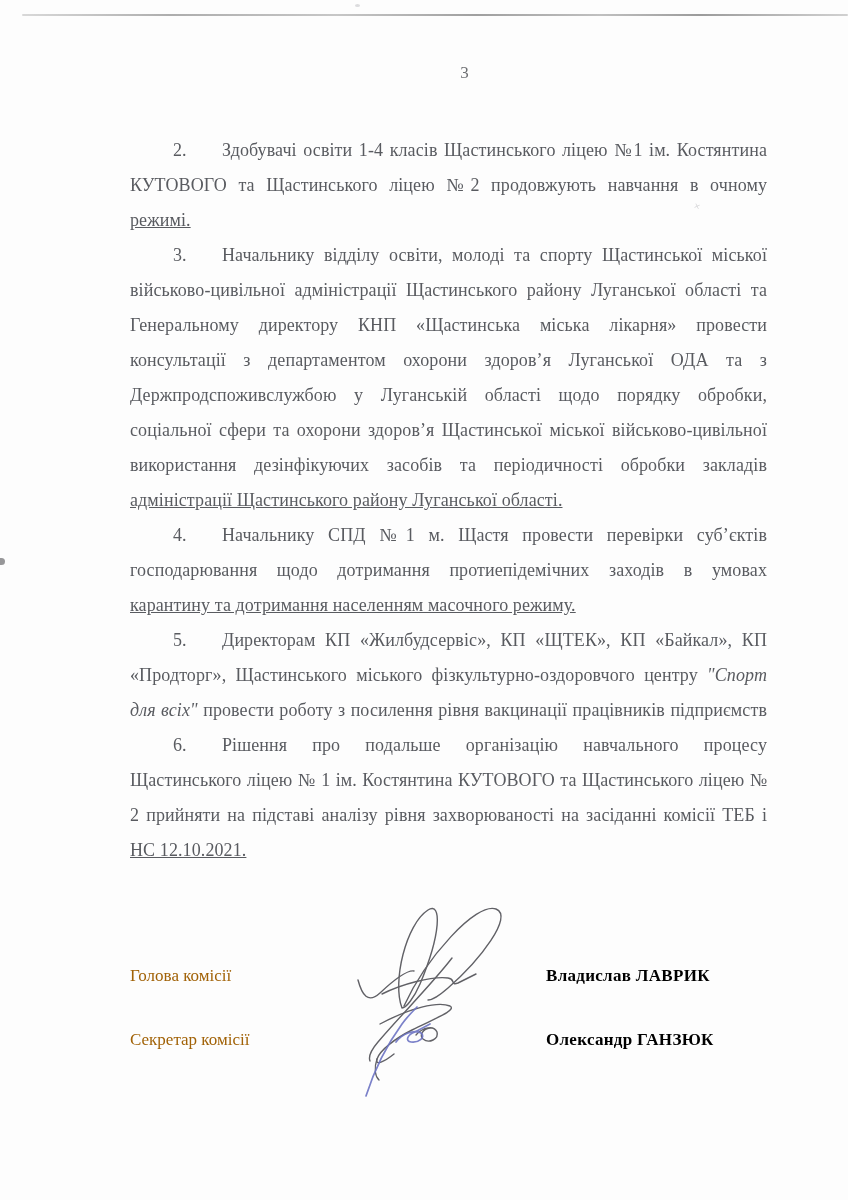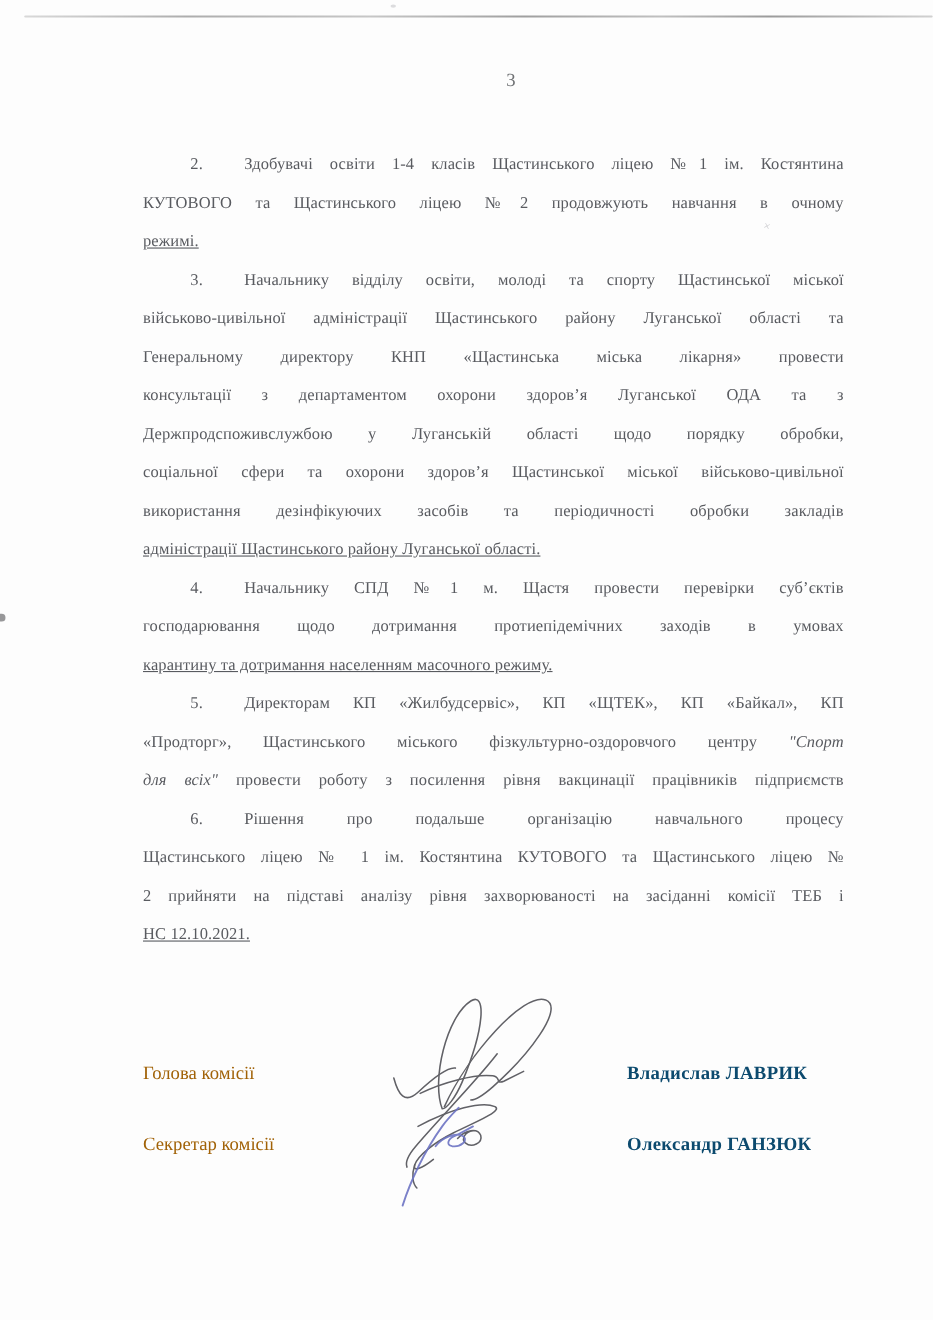--- a/index.html
+++ b/index.html
@@ -32,40 +32,40 @@
 
   .page-number{
     position:absolute;top:63px;left:130px;width:637px;
     padding-left:32px;box-sizing:border-box;
     text-align:center;font-size:17px;color:#6f7174;
   }
 
   
   .body-text{
     position:absolute;left:130px;top:133px;width:637px;
-    font-size:15px;line-height:35px;color:#595b60;
+    font-size:18px;line-height:35px;color:#595b60;
     letter-spacing:.1px;
   }
   .tl{
     height:35px;overflow:hidden;
     text-align:justify;text-align-last:justify;
   }
   .tl-last{text-align-last:left;text-decoration:underline;}
   .pnum{
     display:inline-block;width:92px;padding-left:43px;
     box-sizing:border-box;text-align:left;
   }
   .ital{font-style:italic;}
 
   
   .sig-row{position:absolute;left:130px;width:637px;font-size:17px;}
   .sig-row-1{top:966px;}
   .sig-row-2{top:1030px;}
   .sig-role{position:absolute;left:0;color:#a16207;}
-  .sig-name{position:absolute;left:440px;font-weight:bold;color:#0c4a6e;letter-spacing:.3px;}
+  .sig-name{position:absolute;left:416px;font-weight:bold;color:#000000;letter-spacing:.3px;}
 
   .signature-svg{position:absolute;left:344px;top:896px;}
 </style>
 </head>
 <body>
 
 <div class="page">
 
   <div class="scan-line"></div>
   <div class="edge-dot"></div>

